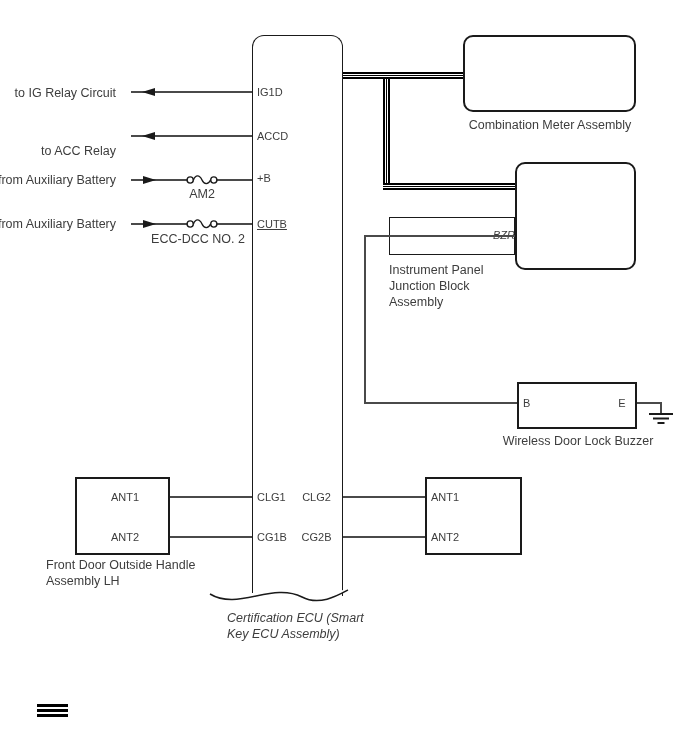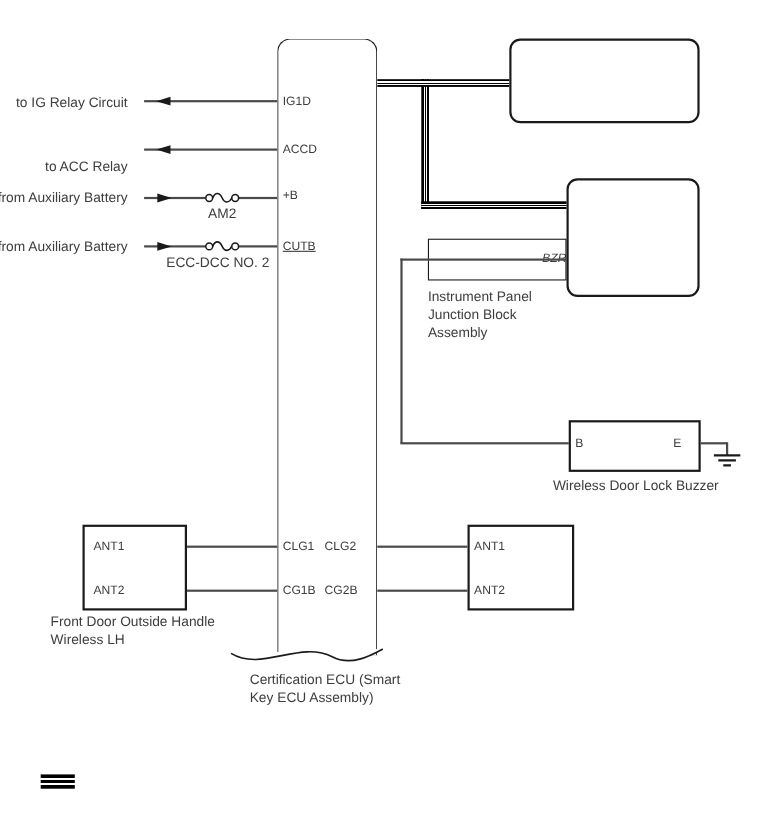--- a/index.html
+++ b/index.html
@@ -25,21 +25,21 @@
   }
   .pin {
     position: absolute;
     font-size: 11px;
     line-height: 14px;
     color: var(--text, #3d3d3d);
     white-space: nowrap;
   }
   .nowrap { white-space: nowrap; }
   .center { text-align: center; }
-  .right  { text-align: left; }
+  .right  { text-align: center; }
 
   .box {
     position: absolute;
     border: 2px solid var(--line, #1a1a1a);
     background: transparent;
   }
   .rounded { border-radius: 10px; }
   .thin { border-width: 1.5px; }
 
   
@@ -110,21 +110,21 @@
 </style>
 </head>
 <body>
 
 <div class="stage" style="--line: #1a1a1a; --wire: #4a4a4a; --text: #3d3d3d; --can: #000000; --bg: #ffffff;">
 
   <div class="ecu-body"></div>
   <svg class="sym" style="left:206px; top:585px;" width="146" height="26" viewBox="0 0 146 26">
     <path d="M4,9 C 32,26 66,-3 96,12 C 113,21 131,11 142,5" fill="#ffffff" stroke="currentColor" stroke-width="1.5"></path>
   </svg>
-  <div class="lbl" style="left:227px; top:610px; width:152px;">Certification ECU (Smart Key ECU Assembly)</div>
+  <div class="lbl" style="left:227px; top:610px; width:152px;font-style:italic;">Certification ECU (Smart Key ECU Assembly)</div>
 
   <div class="pin" style="left:257px; top:85px;">IG1D</div>
   <div class="pin" style="left:257px; top:129px;">ACCD</div>
   <div class="pin" style="left:257px; top:171px;">+B</div>
   <div class="pin" style="left:257px; top:217px;text-decoration:underline;">CUTB</div>
   <div class="pin" style="left:257px; top:490px;">CLG1</div>
   <div class="pin" style="left:257px; top:530px;">CG1B</div>
   <div class="pin right" style="left:295px; top:490px; width:43px;">CLG2</div>
   <div class="pin right" style="left:295px; top:530px; width:43px;">CG2B</div>
 
@@ -157,20 +157,21 @@
     <circle cx="28.8" cy="10" r="3.1" fill="#ffffff" stroke="currentColor" stroke-width="1.4"></circle>
     <path d="M8.4,10 C10.5,4.5 14.5,4.5 17,10 C19.2,14.8 23.2,14.8 25.6,10" fill="none" stroke="currentColor" stroke-width="1.4"></path>
   </svg>
   <div class="lbl center nowrap" style="left:146px; top:231px; width:104px;">ECC-DCC NO. 2</div>
 
   <div class="can-v" style="left:383px; top:72px; height:118px;"></div>
   <div class="can-h" style="left:343px; top:72px; width:120px;"></div>
   <div class="can-h" style="left:383px; top:183px; width:132px;"></div>
 
   <div class="box rounded" style="left:463px; top:35px; width:173px; height:77px;"></div>
+  <div class="lbl center nowrap" style="left:460px; top:117px; width:180px;">Combination Meter Assembly</div>
 
   <div class="box rounded" style="left:515px; top:162px; width:121px; height:108px;"></div>
   <div class="pin" style="left:493px; top:228px;font-style:italic;">BZR</div>
 
   <div class="box thin" style="left:389px; top:217px; width:126px; height:38px;"></div>
   <div class="lbl" style="left:389px; top:262px; width:115px;">Instrument Panel Junction Block Assembly</div>
 
   <div class="wire-h" style="left:364px; top:235px; width:151px;"></div>
   <div class="wire-v" style="left:364px; top:235px; height:168px;"></div>
   <div class="wire-h" style="left:364px; top:402px; width:153px;"></div>
@@ -184,21 +185,21 @@
   <div class="wire-v" style="left:660px; top:402px; height:12px;"></div>
   <svg class="sym" style="left:648px; top:412px;" width="26" height="16" viewBox="0 0 26 16">
     <line x1="1" y1="2" x2="25" y2="2" stroke="currentColor" stroke-width="2"></line>
     <line x1="5" y1="6.5" x2="21" y2="6.5" stroke="currentColor" stroke-width="2"></line>
     <line x1="9.5" y1="11" x2="16.5" y2="11" stroke="currentColor" stroke-width="2"></line>
   </svg>
 
   <div class="box" style="left:75px; top:477px; width:95px; height:78px;"></div>
   <div class="pin right" style="left:85px; top:490px; width:80px;">ANT1</div>
   <div class="pin right" style="left:85px; top:530px; width:80px;">ANT2</div>
-  <div class="lbl" style="left:46px; top:557px; width:170px;">Front Door Outside Handle Wireless LH</div>
+  <div class="lbl" style="left:46px; top:557px; width:170px;">Front Door Outside Handle Assembly LH</div>
 
   <div class="box" style="left:425px; top:477px; width:97px; height:78px;"></div>
   <div class="pin" style="left:431px; top:490px;">ANT1</div>
   <div class="pin" style="left:431px; top:530px;">ANT2</div>
 
   <div class="wire-h" style="left:170px; top:496px; width:82px;"></div>
   <div class="wire-h" style="left:170px; top:536px; width:82px;"></div>
   <div class="wire-h" style="left:343px; top:496px; width:82px;"></div>
   <div class="wire-h" style="left:343px; top:536px; width:82px;"></div>
 

